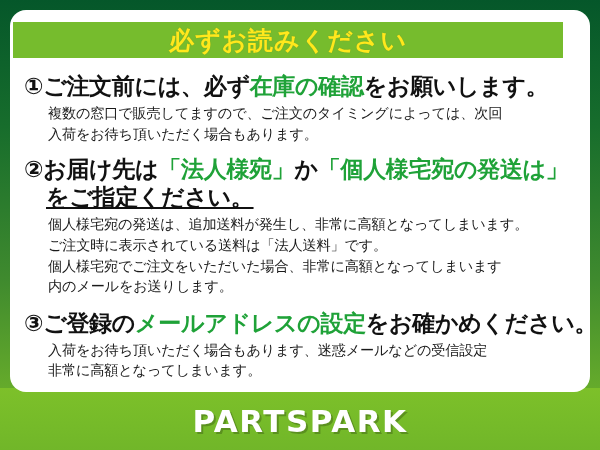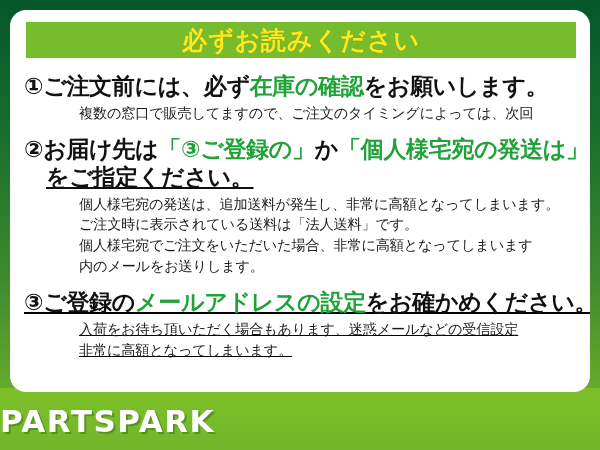--- a/index.html
+++ b/index.html
@@ -43,21 +43,21 @@
     height: 382px;
     box-sizing: border-box;
     background: #ffffff;
     border-radius: 16px;
     overflow: hidden;
   }
 
   
   #notice-header {
     position: absolute;
-    left: 16px;
+    left: 3px;
     top: 12px;
     width: 550px;
     height: 36px;
     background: #76bc2d;
     display: flex;
     align-items: center;
     justify-content: center;
   }
   #notice-title {
     color: #ffe81c;
@@ -75,21 +75,21 @@
     left: 0;
     top: 56px;
     width: 580px;
   }
 
   .notice-item {
     padding: 0 10px 0 14px;
   }
   .item-1 { margin-top: 6px; }
   .item-2 { margin-top: 11px; }
-  .item-3 { margin-top: 12px; text-decoration: underline; }
+  .item-3 { margin-top: 12px; }
 
   .item-heading {
     color: #111111;
     font-size: 23px;
     font-weight: bold;
     line-height: 1.22;
     letter-spacing: -0.3px;
     white-space: nowrap;
   }
   .item-heading .accent {
@@ -102,31 +102,32 @@
 
   .item-sub {
     margin-top: 3px;
     padding-left: 24px;
     color: #1a1a1a;
     font-size: 14.2px;
     font-weight: normal;
     line-height: 1.45;
     letter-spacing: -0.2px;
   }
-  .item-sub div { white-space: nowrap; margin-left: 31px; }
+  .item-sub div { white-space: nowrap; }
 
   
   #brand-wrap {
     position: absolute;
     left: 0;
     right: 0;
     bottom: 0;
     height: 58px;
     display: flex;
     align-items: center;
+    justify-content: center;
   }
   #brand-text {
     color: #ffffff;
     font-size: 31px;
     font-weight: bold;
     letter-spacing: 1.5px;
     text-shadow: 2px 2px 0 rgba(60,95,20,0.45);
     line-height: 1;
   }
 </style>
@@ -144,26 +145,27 @@
     </div>
 
     <div id="notice-body">
 
       <div class="notice-item item-1">
         <div class="item-heading">
           <span>①ご注文前には、必ず</span><span class="accent">在庫の確認</span><span>をお願いします。</span>
         </div>
         <div class="item-sub">
           <div>複数の窓口で販売してますので、ご注文のタイミングによっては、次回</div>
+          <div>入荷をお待ち頂いただく場合もあります。</div>
         </div>
       </div>
 
       <div class="notice-item item-2">
         <div class="item-heading">
-          <span>②お届け先は</span><span class="accent">「③ご登録の」</span><span>か</span><span class="accent">「個人様宅宛の発送は」</span>
+          <span>②お届け先は</span><span class="accent">「法人様宛」</span><span>か</span><span class="accent">「個人様宅宛の発送は」</span>
         </div>
         <div class="item-heading heading-line2">をご指定ください。</div>
         <div class="item-sub">
           <div>個人様宅宛の発送は、追加送料が発生し、非常に高額となってしまいます。</div>
           <div>ご注文時に表示されている送料は「法人送料」です。</div>
           <div>個人様宅宛でご注文をいただいた場合、非常に高額となってしまいます</div>
           <div>内のメールをお送りします。</div>
         </div>
       </div>
 

